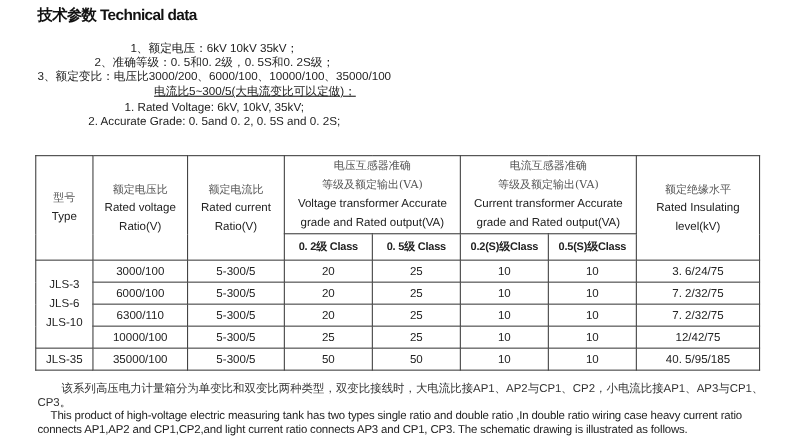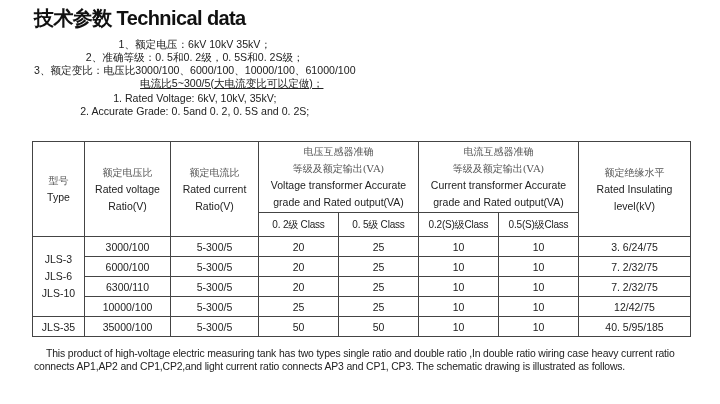--- a/index.html
+++ b/index.html
@@ -4,21 +4,21 @@
 <style>
   html, body { margin: 0; padding: 0; }
   body {
     width: 720px; height: 404px; overflow: hidden;
     background: #ffffff; color: #222;
     font-family: "Liberation Sans", "DejaVu Sans", sans-serif;
     position: relative;
   }
   .title {
     position: absolute; left: 34px; top: 5px;
-    font-size: 20px; font-weight: bold; color: #111;
+    font-size: 14px; font-weight: bold; color: #111;
     letter-spacing: -0.6px;
   }
   .specs {
     position: absolute; left: 34px; top: 38px;
     font-size: 10.6px; line-height: 13px; color: #222; text-align: center;
   }
   .specs .line { white-space: pre; height: 13px; }
   .specs .indent { padding-left: 74px; text-decoration: underline; }
   .specs .indent-en { padding-left: 80px; }
   .specs .gap { height: 2px; }
@@ -32,39 +32,39 @@
   table.spec td {
     border: 1.5px solid #444;
     text-align: center; vertical-align: middle;
     padding: 0; line-height: 14px;
     overflow: hidden;
   }
   table.spec td.hdr { line-height: 17px; margin-top: 37px; }
   table.spec td.sub { font-size: 10px; letter-spacing: -0.2px; }
   table.spec td .cn { color: #555; font-family: "DejaVu Serif", serif; font-size: 10px; }
   table.spec tr.h1 { height: 71px; }
-  table.spec tr.h2 { height: 24px; }
+  table.spec tr.h2 { height: 24px; font-weight: bold; }
   table.spec tr.dr { height: 20px; }
 
   .footer {
     position: absolute; left: 34px; top: 348px; width: 672px;
     font-size: 10.4px; line-height: 12.5px; color: #222;
   }
   .footer .cn { text-indent: 22px; color: #333; }
   .footer .en { text-indent: 12px; letter-spacing: -0.15px; }
 </style>
 </head>
 <body>
 
 <div class="title">技术参数 Technical data</div>
 
 <div class="specs">
   <div class="line">1、额定电压：6kV 10kV 35kV；</div>
   <div class="line">2、准确等级：0. 5和0. 2级，0. 5S和0. 2S级；</div>
-  <div class="line">3、额定变比：电压比3000/100、6000/100、10000/100、61000/100</div>
+  <div class="line">3、额定变比：电压比3000/200、6000/100、10000/100、35000/100</div>
   <div class="line indent">电流比5~300/5(大电流变比可以定做)；</div>
   <div class="gap"></div>
   <div class="line">1. Rated Voltage: 6kV, 10kV, 35kV;</div>
   <div class="line">2. Accurate Grade: 0. 5and 0. 2, 0. 5S and 0. 2S;</div>
 </div>
 
 <table class="spec">
   <colgroup>
     <col style="width:52px">
       <col style="width:86px">
@@ -163,14 +163,15 @@
     <td>50</td>
     <td>50</td>
     <td>10</td>
     <td>10</td>
     <td>40. 5/95/185</td>
   </tr>
 </tbody>
   </table>
 
 <div class="footer">
+  <div class="cn">该系列高压电力计量箱分为单变比和双变比两种类型，双变比接线时，大电流比接AP1、AP2与CP1、CP2，小电流比接AP1、AP3与CP1、CP3。</div>
   <div class="en">This product of high-voltage electric measuring tank has two types single ratio and double ratio ,In double ratio wiring case heavy current ratio connects AP1,AP2 and CP1,CP2,and light current ratio connects AP3 and CP1, CP3. The schematic drawing is illustrated as follows.</div>
 </div>
 
 </body></html>

